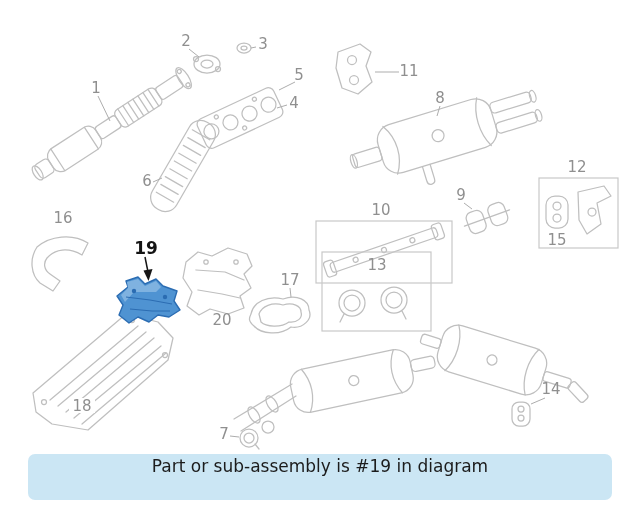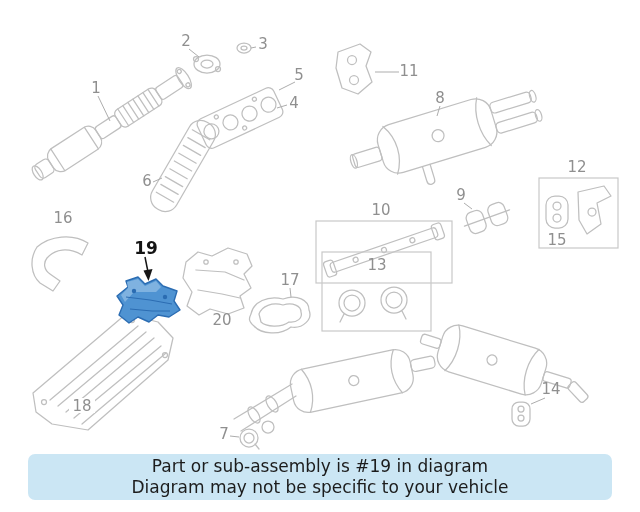--- a/index.html
+++ b/index.html
@@ -249,15 +249,14 @@
   <text class="lbl" x="557" y="245">15</text>
   <text class="lbl" x="63" y="223">16</text>
   <text class="lbl" x="290" y="285">17</text>
   <text class="lbl" x="82" y="411">18</text>
   <text class="lbl-sel" x="146" y="254">19</text>
   <text class="lbl" x="222" y="325">20</text>
 </svg>
 
   <div class="banner">
     <div>Part or sub-assembly is #19 in diagram</div>
-    <div>Diagram may not be specific to your vehicle</div>
   </div>
 </div>
 
 </body></html>

